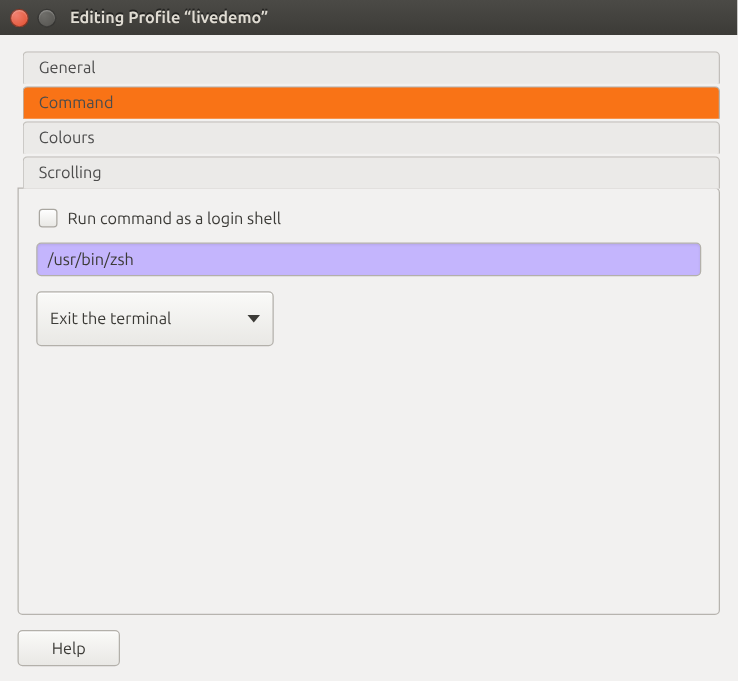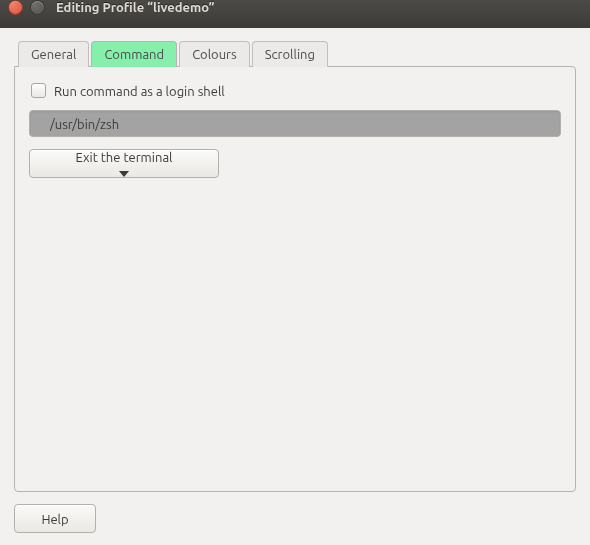--- a/index.html
+++ b/index.html
@@ -17,20 +17,21 @@
     width: 590px;
     height: 545px;
     background: #f2f1f0;
     display: flex;
     flex-direction: column;
   }
   .titlebar {
     height: 28px;
     background: linear-gradient(to bottom, #4b4a46, #3c3b37);
     display: flex;
+    align-items: center;
     padding: 0 8px;
     gap: 7px;
   }
   .win-btn {
     width: 15px; height: 15px;
     border-radius: 50%;
     border: 1px solid rgba(0,0,0,0.4);
     display: inline-block;
     box-shadow: inset 0 1px 1px rgba(255,255,255,0.3);
   }
@@ -48,34 +49,35 @@
     padding: 12px 14px 12px 14px;
     display: flex;
     flex-direction: column;
   }
   .tabbar {
     display: flex;
     gap: 2px;
     padding-left: 4px;
     position: relative;
     z-index: 2;
+    flex-direction: column;
   }
   .tab {
     padding: 5px 12px 6px 12px;
     border: 1px solid #c2bfbb;
     border-bottom: none;
     border-radius: 4px 4px 0 0;
     background: #ebeae8;
     color: #4c4c4c;
     position: relative;
     top: 1px;
     cursor: pointer;
   }
   .tab.active {
-    background: #86efac;
+    background: #f97316;
     border-color: #b7b4af;
     top: 1px;
     box-shadow: 0 1px 0 #f2f1f0;
   }
   .tabpanel {
     flex: 1;
     border: 1px solid #b7b4af;
     border-radius: 0 4px 4px 4px;
     background: #f2f1f0;
     padding: 16px 14px;
@@ -115,40 +117,39 @@
   .form-label {
     width: 150px;
     text-align: left;
     padding-left: 4px;
   }
   .text-input {
     flex: 1;
     height: 27px;
     border: 1px solid #b3b0aa;
     border-radius: 4px;
-    background: #a3a3a3;
-    padding: 3px 20px;
+    background: #c4b5fd;
+    padding: 3px 8px;
     font-family: inherit;
     font-size: 13px;
     color: #3c3b37;
     box-shadow: inset 0 1px 2px rgba(0,0,0,0.08);
   }
   .combo {
     width: 190px;
-    height: 29px;
+    height: 44px;
     border: 1px solid #b3b0aa;
     border-radius: 4px;
     background: linear-gradient(to bottom,#fafaf8,#e9e8e5);
     display: flex;
     align-items: center;
     justify-content: space-between;
     padding: 0 10px;
     cursor: pointer;
     box-shadow: inset 0 1px 0 #fff;
-    flex-direction: column;
   }
   .combo .caret {
     width: 0; height: 0;
     border-left: 5px solid transparent;
     border-right: 5px solid transparent;
     border-top: 6px solid #3c3b37;
   }
   .footer {
     display: flex;
     justify-content: space-between;

